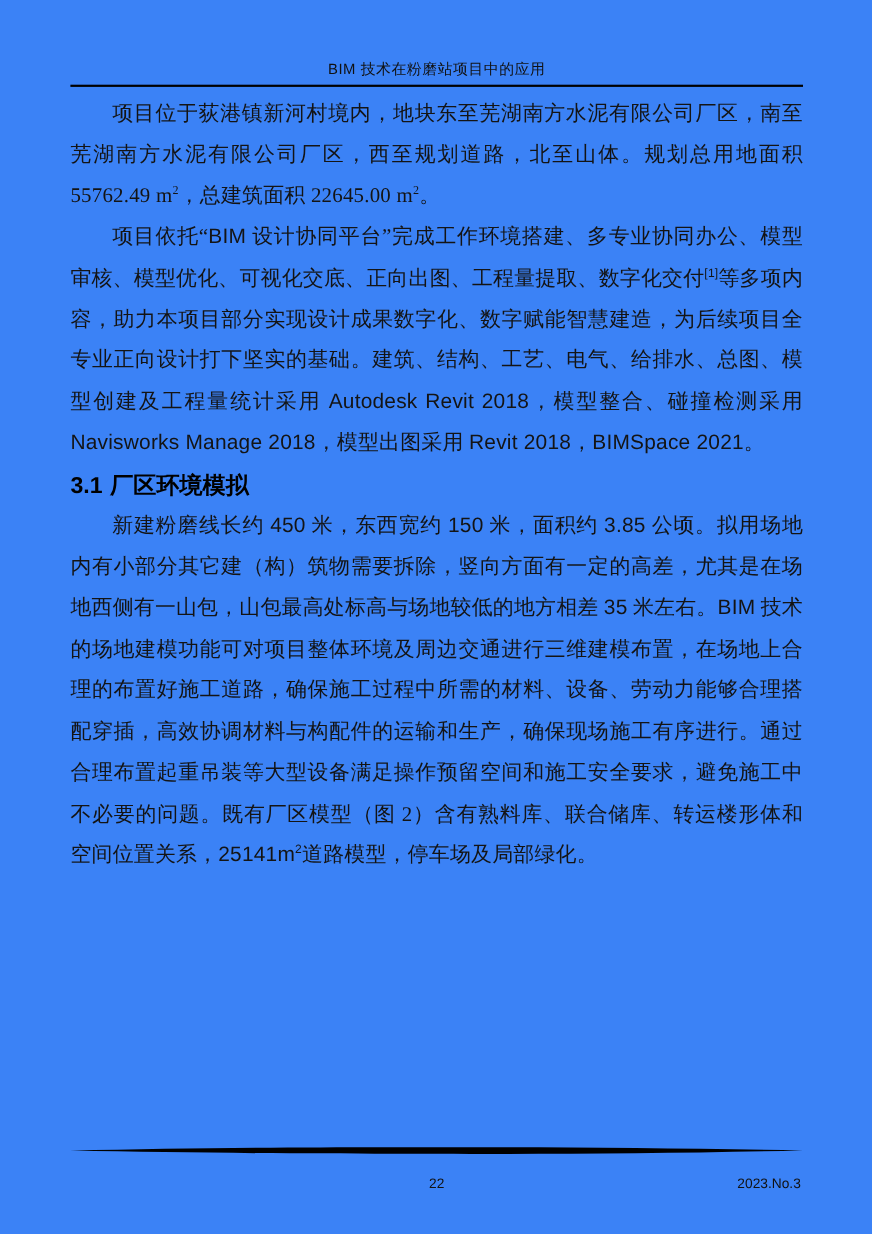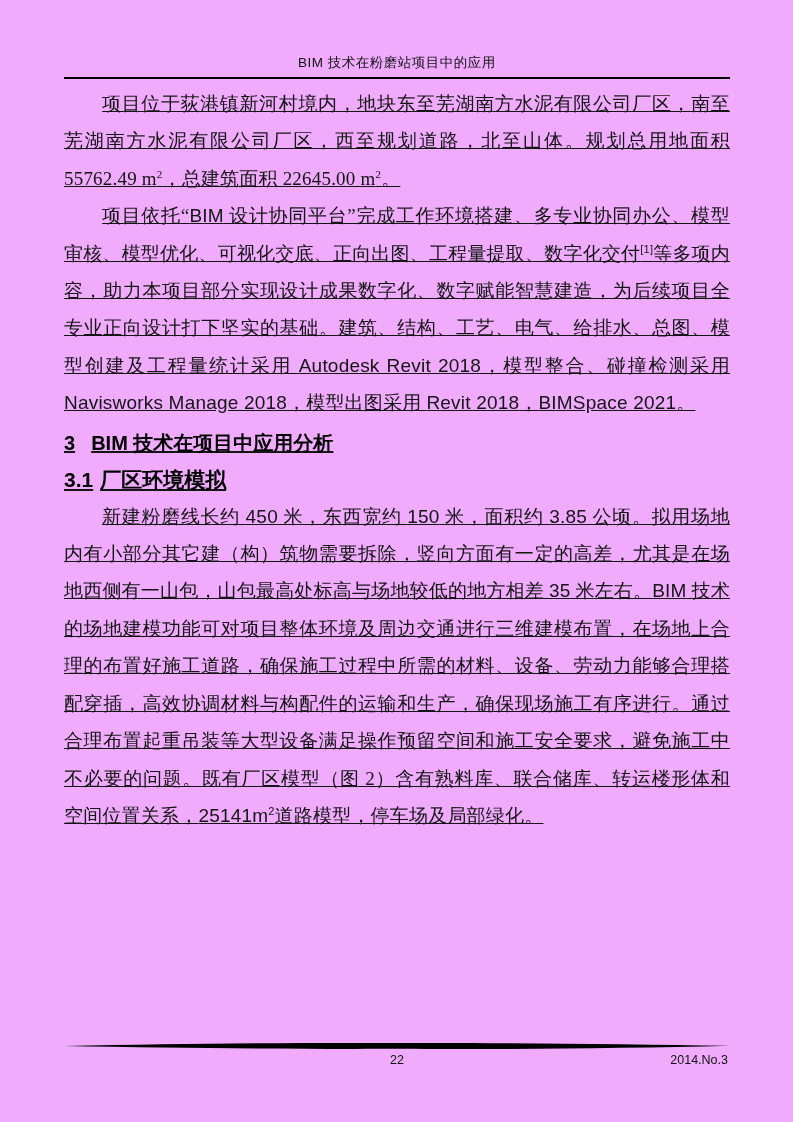--- a/index.html
+++ b/index.html
@@ -1,20 +1,20 @@
 <!DOCTYPE html>
 <html><head>
 <meta charset="utf-8">
 <style>
   html, body { margin: 0; padding: 0; background: #ffffff; }
   .page {
     position: relative;
     width: 793px;
     height: 1122px;
-    background: #f0abfc;
+    background: #3b82f6;
     overflow: hidden;
     font-family: "Liberation Serif", "DejaVu Serif", serif;
     color: #141414;
   }
   .content {
     position: absolute;
     left: 64px;
     top: 54px;
     width: 666px;
   }
@@ -22,21 +22,21 @@
   .doc-header .title {
     font-family: "Liberation Sans", "DejaVu Sans", sans-serif;
     font-size: 13.5px;
     letter-spacing: 0.5px;
     color: #111;
   }
   .header-rule {
     border-bottom: 2px solid #000;
     margin-top: 5px;
   }
-  .body-text { margin-top: 6px; text-decoration: underline; }
+  .body-text { margin-top: 6px; }
   p.para {
     margin: 0;
     font-size: 19px;
     line-height: 37.4px;
     text-align: justify;
     text-indent: 2em;
     letter-spacing: 0.2px;
   }
   .lat { font-family: "Liberation Sans", "DejaVu Sans", sans-serif; }
   sup { font-size: 11px; line-height: 0; vertical-align: super; }
@@ -60,21 +60,21 @@
   h3.subsec .num { margin-right: 7px; }
   .doc-footer {
     position: absolute;
     left: 64px;
     top: 1042px;
     width: 666px;
   }
   .footer-rule svg { display: block; }
   .footer-row {
     position: relative;
-    margin-top: 3px;
+    margin-top: 19px;
     height: 18px;
     font-family: "Liberation Sans", "DejaVu Sans", sans-serif;
     font-size: 12.5px;
     color: #111;
   }
   .footer-row .page-num {
     position: absolute;
     left: 0; right: 0;
     text-align: center;
   }
@@ -91,37 +91,34 @@
 
     <div class="doc-header">
       <div class="title">BIM 技术在粉磨站项目中的应用</div>
       <div class="header-rule"></div>
     </div>
 
     <div class="body-text">
       <p class="para"><span>项目位于荻港镇新河村境内，地块东至芜湖南方水泥有限公司厂区，南至芜湖南方水泥有限公司厂区，西至规划道路，北至山体。规划总用地面积 55762.49 m</span><sup>2</sup><span>，总建筑面积 22645.00 m</span><sup>2</sup><span>。</span></p>
       <p class="para"><span>项目依托“</span><span class="lat">BIM</span><span> 设计协同平台”完成工作环境搭建、多专业协同办公、模型审核、模型优化、可视化交底、正向出图、工程量提取、数字化交付</span><sup class="lat">[1]</sup><span>等多项内容，助力本项目部分实现设计成果数字化、数字赋能智慧建造，为后续项目全专业正向设计打下坚实的基础。建筑、结构、工艺、电气、给排水、总图、模型创建及工程量统计采用 </span><span class="lat">Autodesk Revit 2018</span><span>，模型整合、碰撞检测采用 </span><span class="lat">Navisworks Manage 2018</span><span>，模型出图采用 </span><span class="lat">Revit 2018</span><span>，</span><span class="lat">BIMSpace 2021</span><span>。</span></p>
 
-      <h2 class="sec">
-        <span class="num">3</span><span>BIM 技术在项目中应用分析</span>
-      </h2>
 
 
       <h3 class="subsec">
         <span class="num">3.1</span><span>厂区环境模拟</span>
       </h3>
 
       <p class="para"><span>新建粉磨线长约 </span><span class="lat">450</span><span> 米，东西宽约 </span><span class="lat">150</span><span> 米，面积约 </span><span class="lat">3.85</span><span> 公顷。拟用场地内有小部分其它建（构）筑物需要拆除，竖向方面有一定的高差，尤其是在场地西侧有一山包，山包最高处标高与场地较低的地方相差 </span><span class="lat">35</span><span> 米左右。</span><span class="lat">BIM</span><span> 技术的场地建模功能可对项目整体环境及周边交通进行三维建模布置，在场地上合理的布置好施工道路，确保施工过程中所需的材料、设备、劳动力能够合理搭配穿插，高效协调材料与构配件的运输和生产，确保现场施工有序进行。通过合理布置起重吊装等大型设备满足操作预留空间和施工安全要求，避免施工中不必要的问题。既有厂区模型（图 2）含有熟料库、联合储库、转运楼形体和空间位置关系，</span><span class="lat">25141m</span><sup class="lat">2</sup><span>道路模型，停车场及局部绿化。</span></p>
     </div>
   </div>
 
   <div class="doc-footer">
     <div class="footer-rule">
       <svg width="666" height="8" viewBox="0 0 666 8" xmlns="http://www.w3.org/2000/svg">
         <path d="M0 4 C 120 1.5, 240 0.5, 333 1 C 430 0.5, 560 2, 666 3.8 C 560 6.5, 430 7.5, 333 6.8 C 240 7.2, 120 6.2, 0 4 Z" fill="#000"></path>
       </svg>
     </div>
     <div class="footer-row">
       <span class="page-num">22</span>
-      <span class="issue">2014.No.3</span>
+      <span class="issue">2023.No.3</span>
     </div>
   </div>
 </div>
 
 </body></html>

